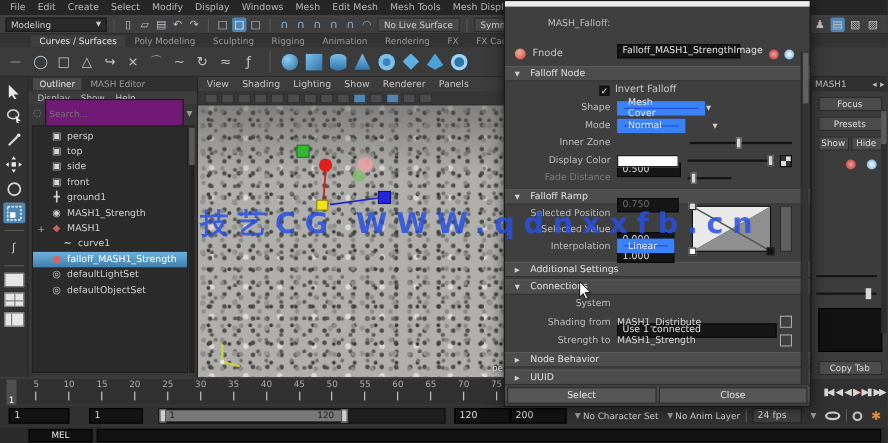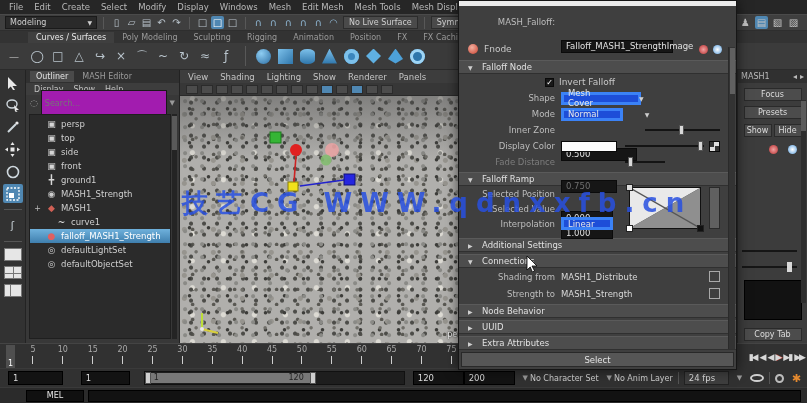--- a/index.html
+++ b/index.html
@@ -53,21 +53,21 @@
   .layoutbtn.split::before { content:""; position:absolute; left:35%; top:0; bottom:0; width:1px; background:#777; }
 
   
   .outliner { left:26px; top:70px; width:154px; height:273px; background:#383838; border-right:1px solid #222; }
   .ol-tabs { height:13px; display:flex; align-items:center; gap:2px; padding-left:4px; background:#303030; }
   .ol-tab { font-size:8px; padding:1px 6px; color:#9a9a9a; }
   .ol-tab.on { background:#4a4a4a; color:#e4e4e4; }
   .ol-menus { height:12px; display:flex; gap:10px; padding-left:8px; align-items:center; font-size:8px; color:#c0c0c0; background:#3d3d3d; }
   .ol-search { height:16px; display:flex; align-items:center; padding:1px 4px; gap:3px; }
   .ol-search .lens { color:#9a9a9a; font-size:9px; }
-  .ol-search input { flex:1; height:12px; background:#a21caf; border:1px solid #191919; color:#bbb; font-size:8px; padding:12px 3px; font-family:inherit; }
+  .ol-search input { flex:1; height:12px; background:#701a75; border:1px solid #191919; color:#bbb; font-size:8px; padding:12px 3px; font-family:inherit; }
   .ol-search .caret { color:#9a9a9a; font-size:7px; }
   .ol-list { position:absolute; left:3px; right:8px; top:44px; bottom:4px; background:#2b2b2b; border:1px solid #1f1f1f; overflow:hidden; padding-top:2px; }
   .ol-scroll { position:absolute; right:2px; top:44px; bottom:4px; width:5px; background:#242424; }
   .ol-scroll i { position:absolute; top:2px; left:0; width:5px; height:34px; background:#5a5a5a; }
   .ol-row { height:14px; display:flex; align-items:center; padding-left:16px; font-size:8.5px; color:#cfcfcf; white-space:nowrap; position:relative; }
   .ol-row.indent { padding-left:26px; }
   .ol-row.sel { background:linear-gradient(#6fb1dc,#3f7fae); color:#fff; }
   .ol-row .exp { position:absolute; left:3px; width:9px; text-align:center; color:#bbb; font-size:8px; }
   .ol-row .exp.on::before { content:"+"; }
   .oi { width:11px; margin-right:4px; text-align:center; font-size:9px; }
@@ -107,21 +107,21 @@
   
   .aewin { left:458px; top:0; width:279px; height:370px; background:#3f3f3f; border:1px solid #161616; box-shadow:0 0 12px rgba(0,0,0,.6); z-index:30; }
   .ae-title { height:5px; background:#ececec; }
   .ae-scroll { position:absolute; right:1px; top:46px; bottom:20px; width:7px; background:#333; border-left:1px solid #2a2a2a; }
   .ae-scroll i { position:absolute; top:1px; left:1px; width:5px; height:46px; background:#606060; }
   .ae-row { display:flex; align-items:center; height:16px; padding-right:16px; }
   .ae-label { width:96px; text-align:right; margin-right:6px; color:#bdbdbd; font-size:8.5px; white-space:nowrap; }
   .ae-label.dim, .dim { color:#7d7d7d; }
   .ae-field { background:#161616; border:1px solid #0b0b0b; color:#e0e0e0; height:13px; display:flex; align-items:center; padding:0 4px; font-size:8.5px;margin-top:48px; }
   .ae-field.dim { color:#6f6f6f; }
-  .ae-drop { background:#1d4ed8; border:3px solid #3b82f6; height:13px; display:flex; align-items:center; justify-content:space-between; padding:0 4px; font-size:8.5px; color:#e8e8e8;gap:40px; }
+  .ae-drop { background:#1d4ed8; border:6px solid #3b82f6; height:13px; display:flex; align-items:center; justify-content:space-between; padding:0 4px; font-size:8.5px; color:#e8e8e8;gap:40px; }
   .ae-drop .dc { font-size:6px; color:#cfcfcf; margin-left:6px; }
   .ae-slider { flex:1; height:2px; background:#141414; position:relative; margin-left:8px; }
   .ae-slider .hdl { position:absolute; top:-4px; width:5px; height:10px; background:#d8d8d8; border:1px solid #555; }
   .ae-sec { height:14px; background:#4d4d4d; border-top:1px solid #5a5a5a; border-bottom:1px solid #303030; display:flex; align-items:center; gap:6px; padding-left:9px; font-size:8.5px; color:#e0e0e0; margin-top:2px; }
   .ae-sec .arr { font-size:6px; color:#cfcfcf; width:8px; }
   .chk { width:9px; height:9px; background:#181818; border:1px solid #0a0a0a; color:#fff; font-size:8px; line-height:8px; text-align:center; margin-right:5px; }
   .swatch { width:56px; height:11px; background:#fdfdfd; border:1px solid #0a0a0a; }
   .checker { width:11px; height:11px; margin-left:5px; background:conic-gradient(#ddd 25%, #333 0 50%, #ddd 0 75%, #333 0); border:1px solid #0a0a0a; }
   .focusrow { display:flex; align-items:center; height:18px; padding:0 14px 0 9px; }
   .node-ico { width:10px; height:10px; border-radius:50%; background:radial-gradient(circle at 40% 35%, #f2b0a0, #c9402e); margin-right:6px; }
@@ -243,21 +243,21 @@
     <span class="sl-ico">▨</span>
   </div>
 </div>
 
 <div class="abs shelftabs">
   <span class="tab on">Curves / Surfaces</span>
     <span class="tab">Poly Modeling</span>
     <span class="tab">Sculpting</span>
     <span class="tab">Rigging</span>
     <span class="tab">Animation</span>
-    <span class="tab">Position</span>
+    <span class="tab">Rendering</span>
     <span class="tab">FX</span>
     <span class="tab">FX Caching</span>
     <span class="tab">Custom</span>
     <span class="tab">MASH</span>
 </div>
 <div class="abs shelfrow">
   <span class="shelf-collapse">—</span>
   <span style="display:flex;gap:3px">
     <span class="gtool">◯</span>
       <span class="gtool">□</span>
@@ -502,21 +502,21 @@
   <div class="ae-row">
     <span class="ae-label">Mode</span>
     <span class="ae-drop" style="width:62px">
       <span>Normal</span>
         <span class="dc">▼</span>
     </span>
   </div>
 
   <div class="ae-row">
     <span class="ae-label">Inner Zone</span>
-    <span class="ae-field" style="width:76px">0.500</span>
+    <span class="ae-field" style="width:58px">0.500</span>
     <span class="ae-slider">
         <i class="hdl" style="left:45%"></i>
       </span>
   </div>
 
   <div class="ae-row">
     <span class="ae-label">Display Color</span>
     <span class="swatch"></span>
     <span class="ae-slider">
         <i class="hdl" style="left:92%"></i>
@@ -569,20 +569,24 @@
   <div class="ae-sec">
     <span class="arr">▶</span>
     <span>Additional Settings</span>
   </div>
 
   <div class="ae-sec">
     <span class="arr">▼</span>
     <span>Connections</span>
   </div>
 
+  <div class="ae-row">
+    <span class="ae-label">System</span>
+    <span class="ae-field" style="width:145px">Use 1 connected</span>
+  </div>
   <div class="ae-row" style="height:17px">
     <span class="ae-label">Shading from</span>
     <span class="conn-val">MASH1_Distribute</span>
     <span class="connbtn"></span>
   </div>
   <div class="ae-row" style="height:17px">
     <span class="ae-label">Strength to</span>
     <span class="conn-val">MASH1_Strength</span>
     <span class="connbtn"></span>
   </div>
@@ -599,20 +603,21 @@
     <span class="arr">▶</span>
     <span>Extra Attributes</span>
   </div>
 
   <div class="ae-scroll">
       <i></i>
     </div>
 
   <div class="ae-bottom">
     <span class="ae-btn">Select</span>
+    <span class="ae-btn">Close</span>
   </div>
 </div>
 
 <div class="abs dock">
   <div class="dock-tabs">
     <span>MASH1</span>
     <span style="margin-left:auto">◂</span>
     <span>▸</span>
   </div>
   <div class="dock-btn">Focus</div>

